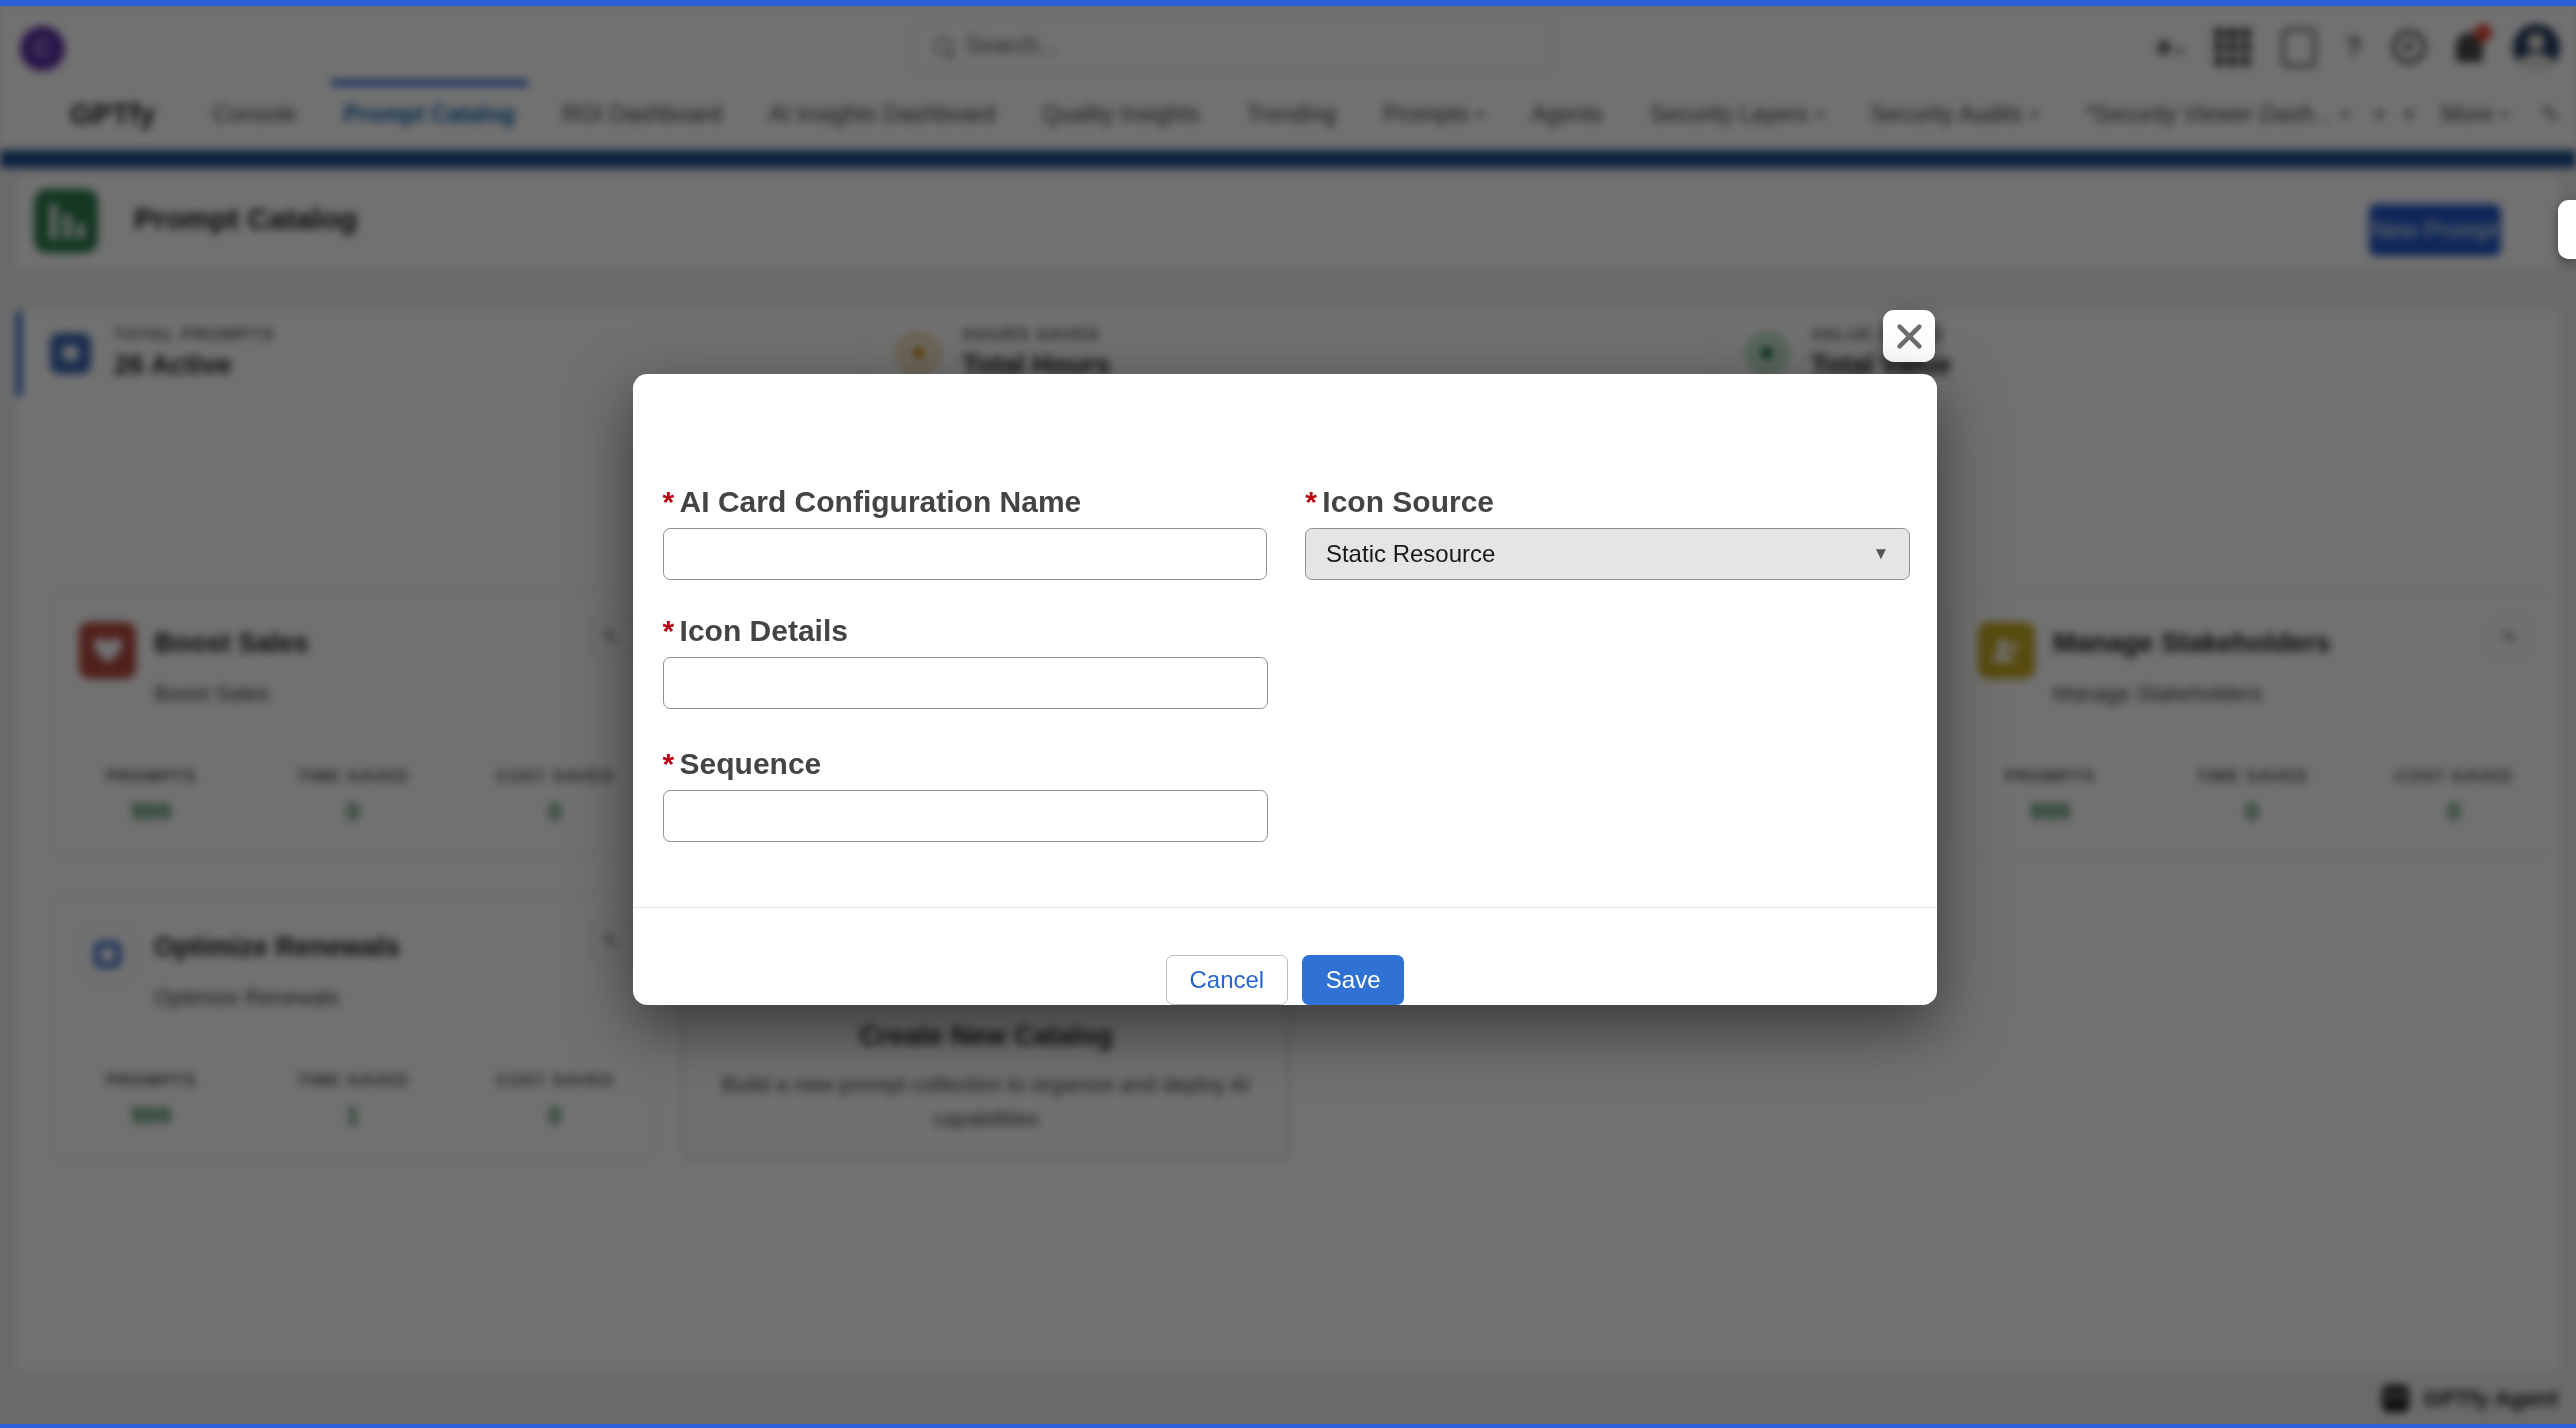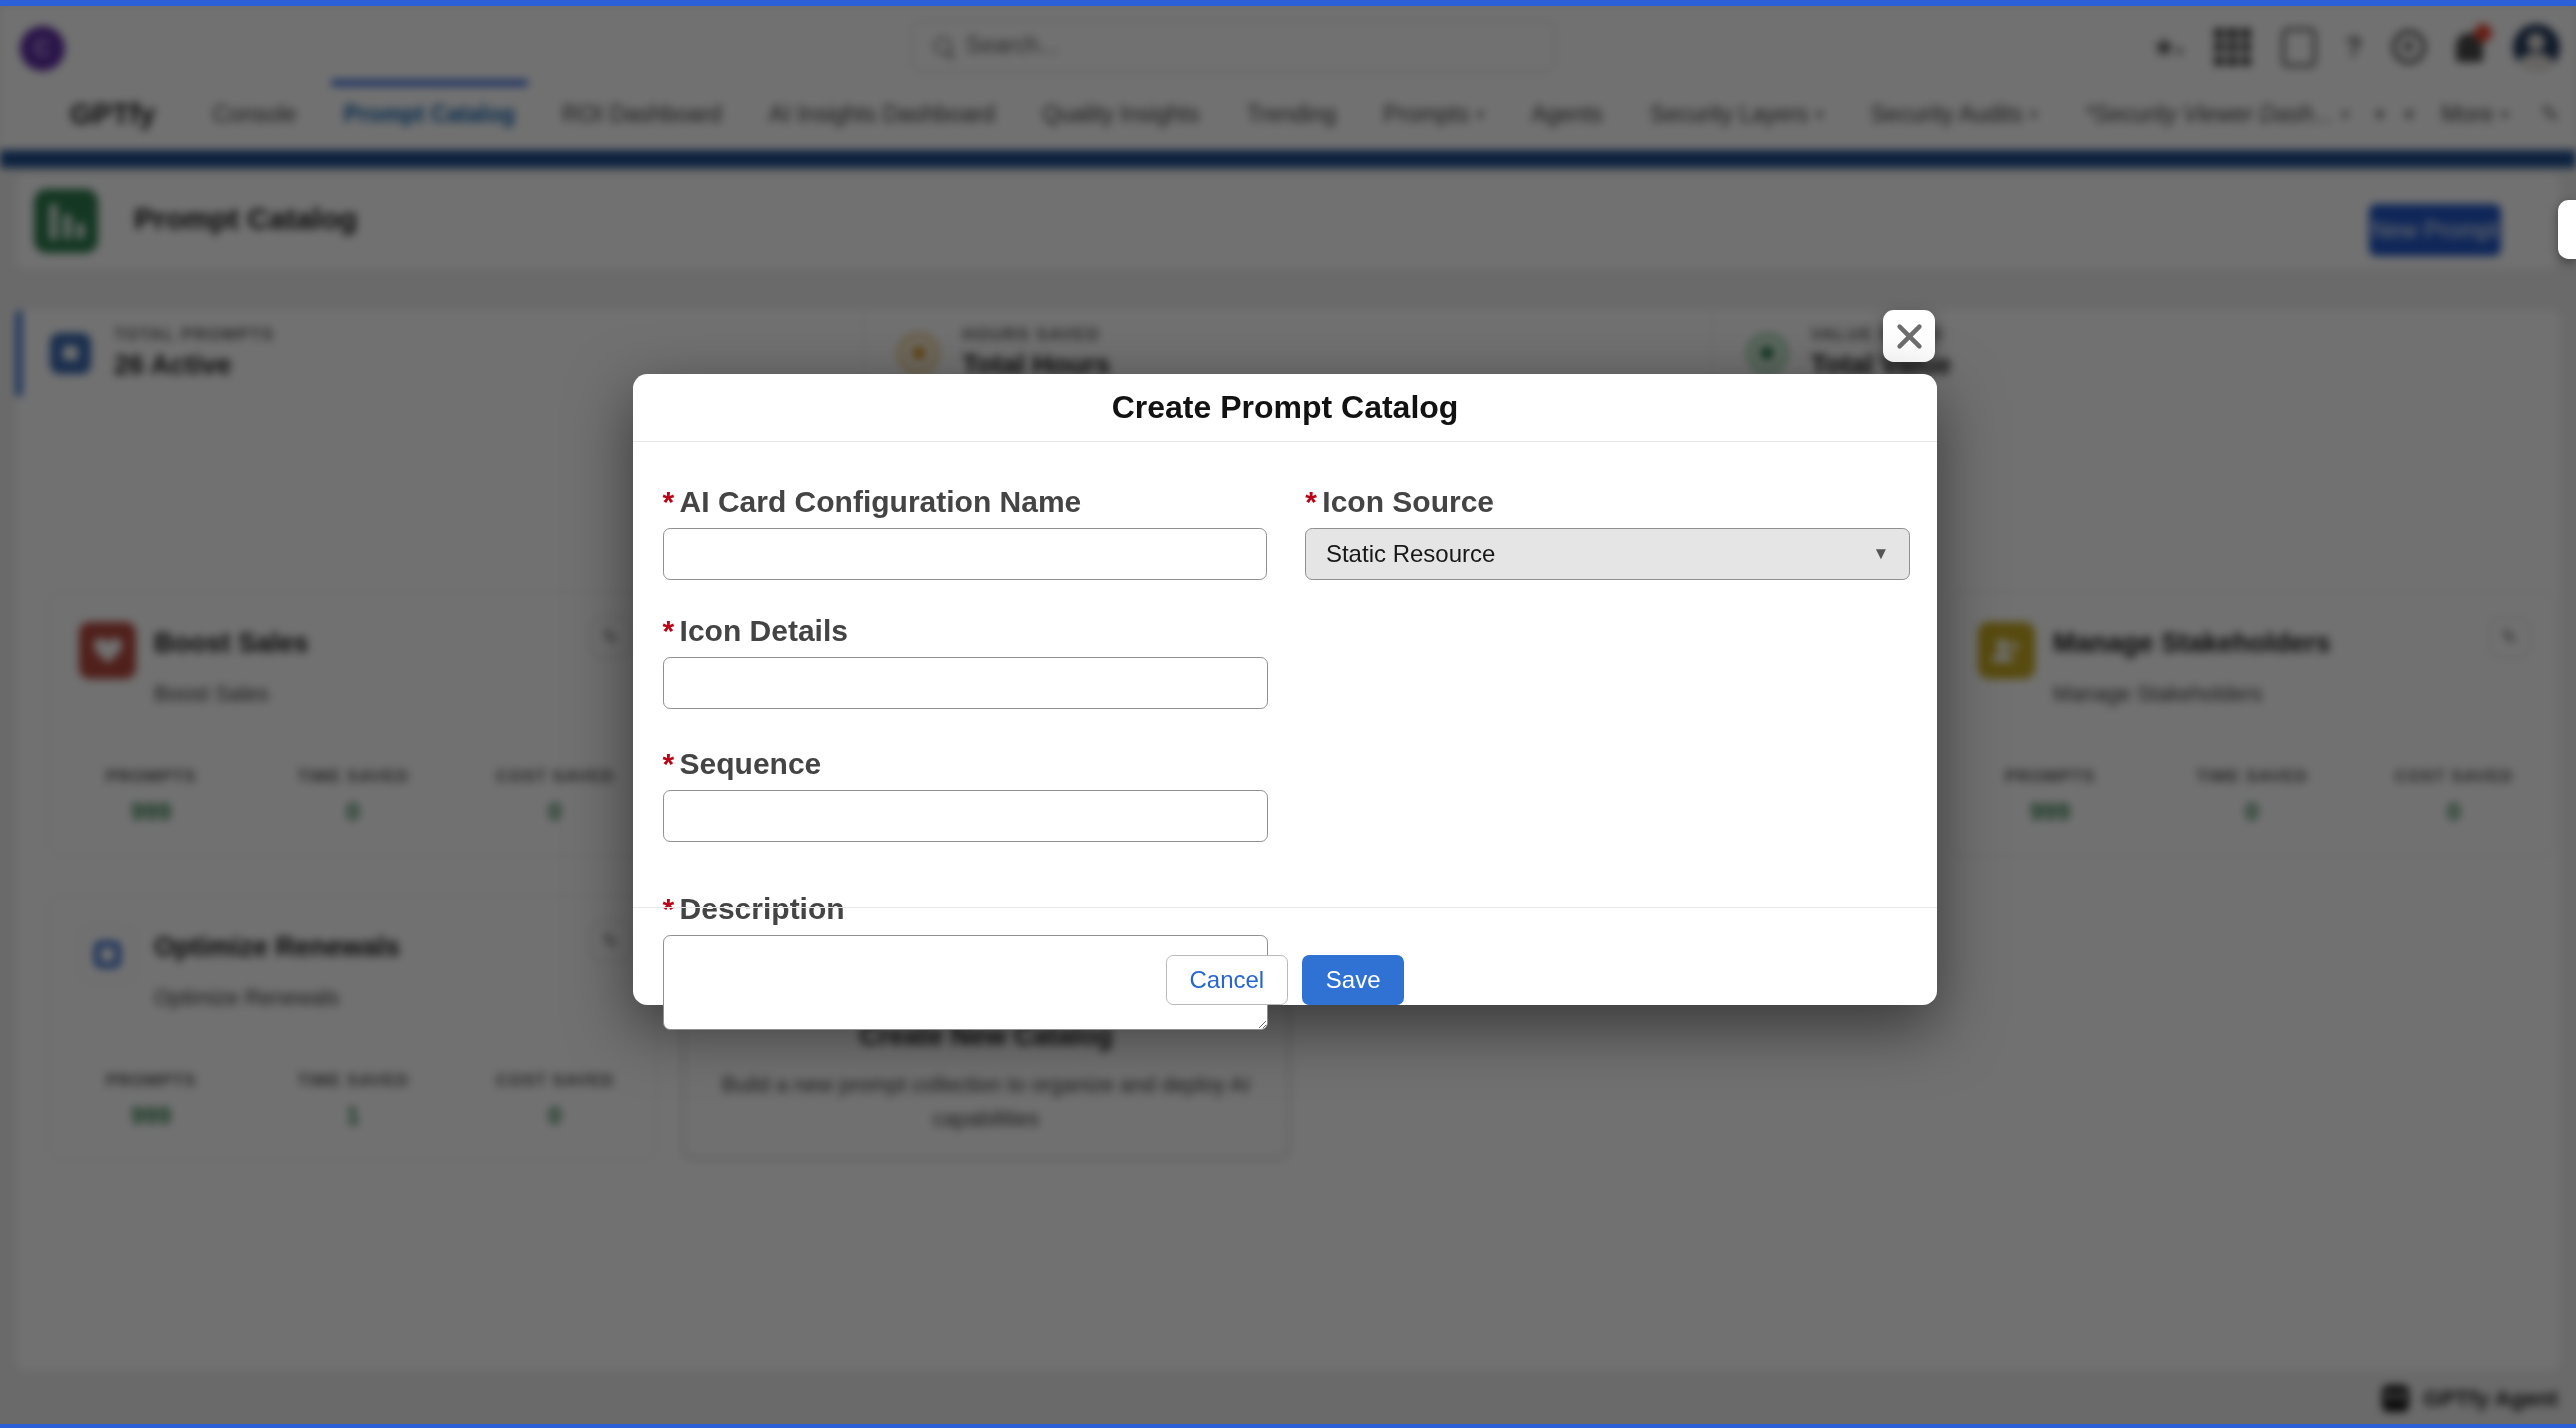--- a/index.html
+++ b/index.html
@@ -362,23 +362,20 @@
   <div class="bottomstrip"></div>
   <div class="sliver"></div>
 
   <div class="closebtn">
     <svg width="27" height="27" viewBox="0 0 30 30">
         <path d="M4 4 L26 26 M26 4 L4 26" stroke="#6e6e6e" stroke-width="5" stroke-linecap="round"></path>
       </svg>
   </div>
 
   <div class="modal">
-    <div class="m-head">
-      <span class="m-title">Create Prompt Catalog</span>
-    </div>
     <div class="m-body">
 
       <div class="frow" style="margin-top:43px;">
         <div class="field">
           <div class="flabel"><span class="req">*</span><span>AI Card Configuration Name</span></div>
           <input class="finput" type="text" style="">
         </div>
         <div class="field">
           <div class="flabel"><span class="req">*</span><span>Icon Source</span></div>
           <div class="fselect">
@@ -392,27 +389,20 @@
         <div class="field">
           <div class="flabel"><span class="req">*</span><span>Icon Details</span></div>
           <input class="finput" type="text" style="">
         </div>
         <div class="field">
           <div class="flabel"><span class="req">*</span><span>Sequence</span></div>
           <input class="finput" type="text" style="">
         </div>
       </div>
 
-      <div class="frow" style="margin-top:50px;">
-        <div class="field">
-          <div class="flabel"><span class="req">*</span><span>Description</span></div>
-          <textarea class="ftextarea" style=""></textarea>
-        </div>
-        <div class="field"></div>
-      </div>
 
     </div>
     <div class="m-foot">
       <div class="btn-cancel">Cancel</div>
       <div class="btn-save">Save</div>
     </div>
   </div>
 
 </div>
 

